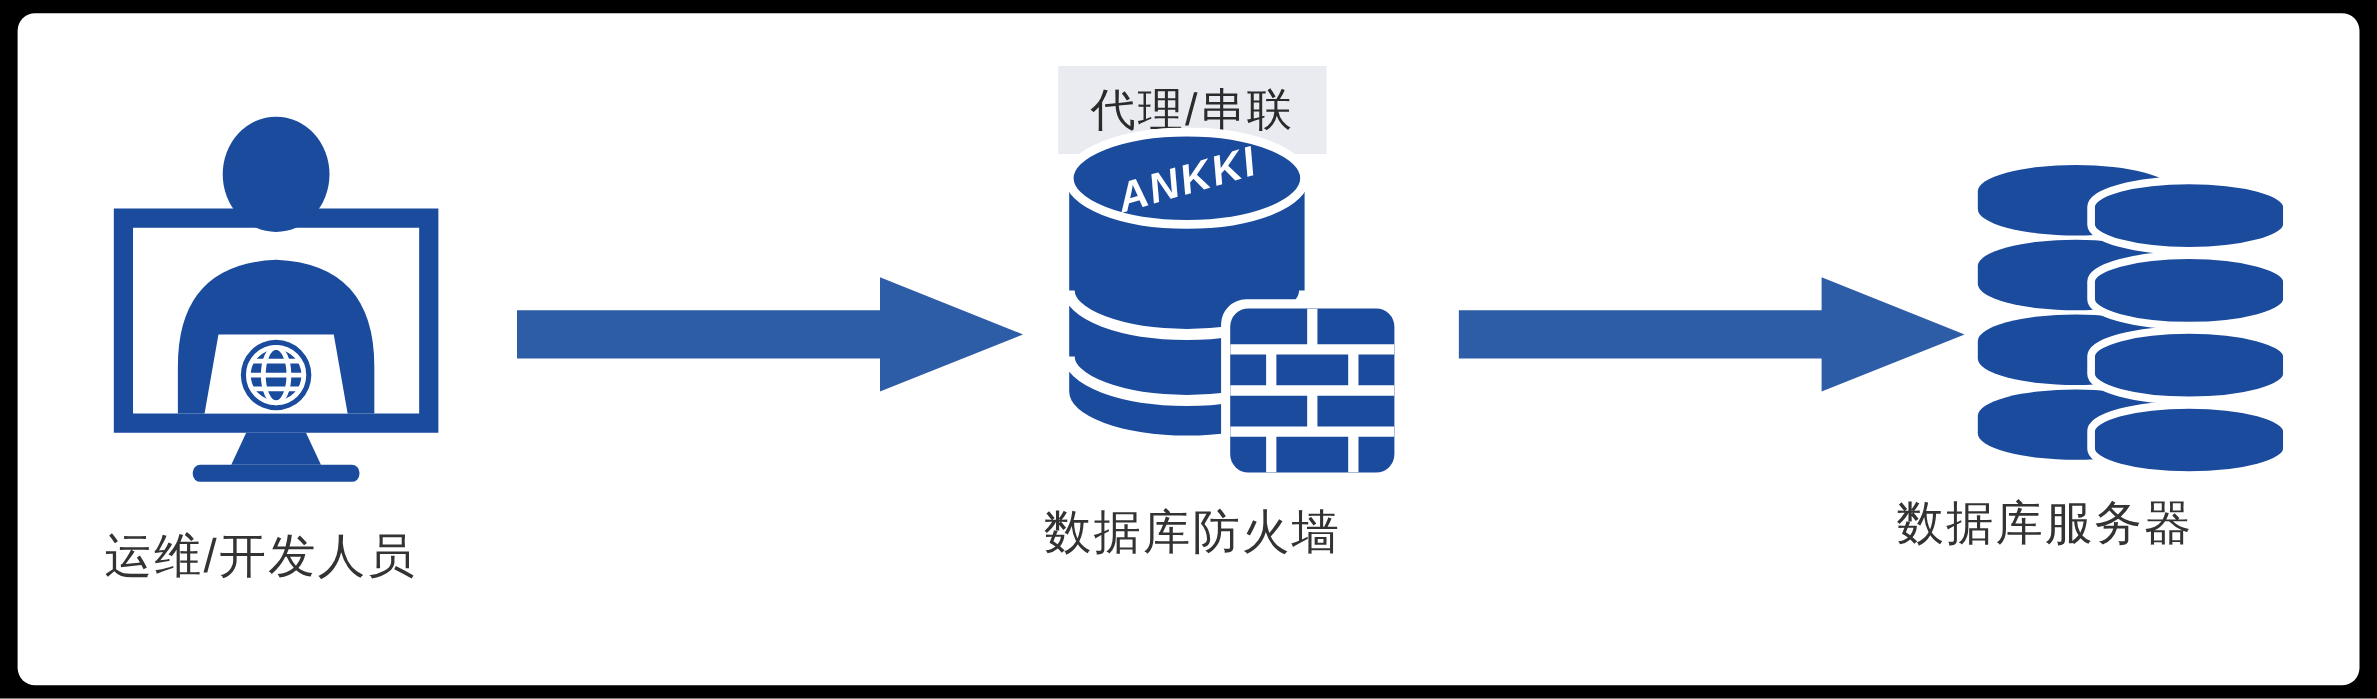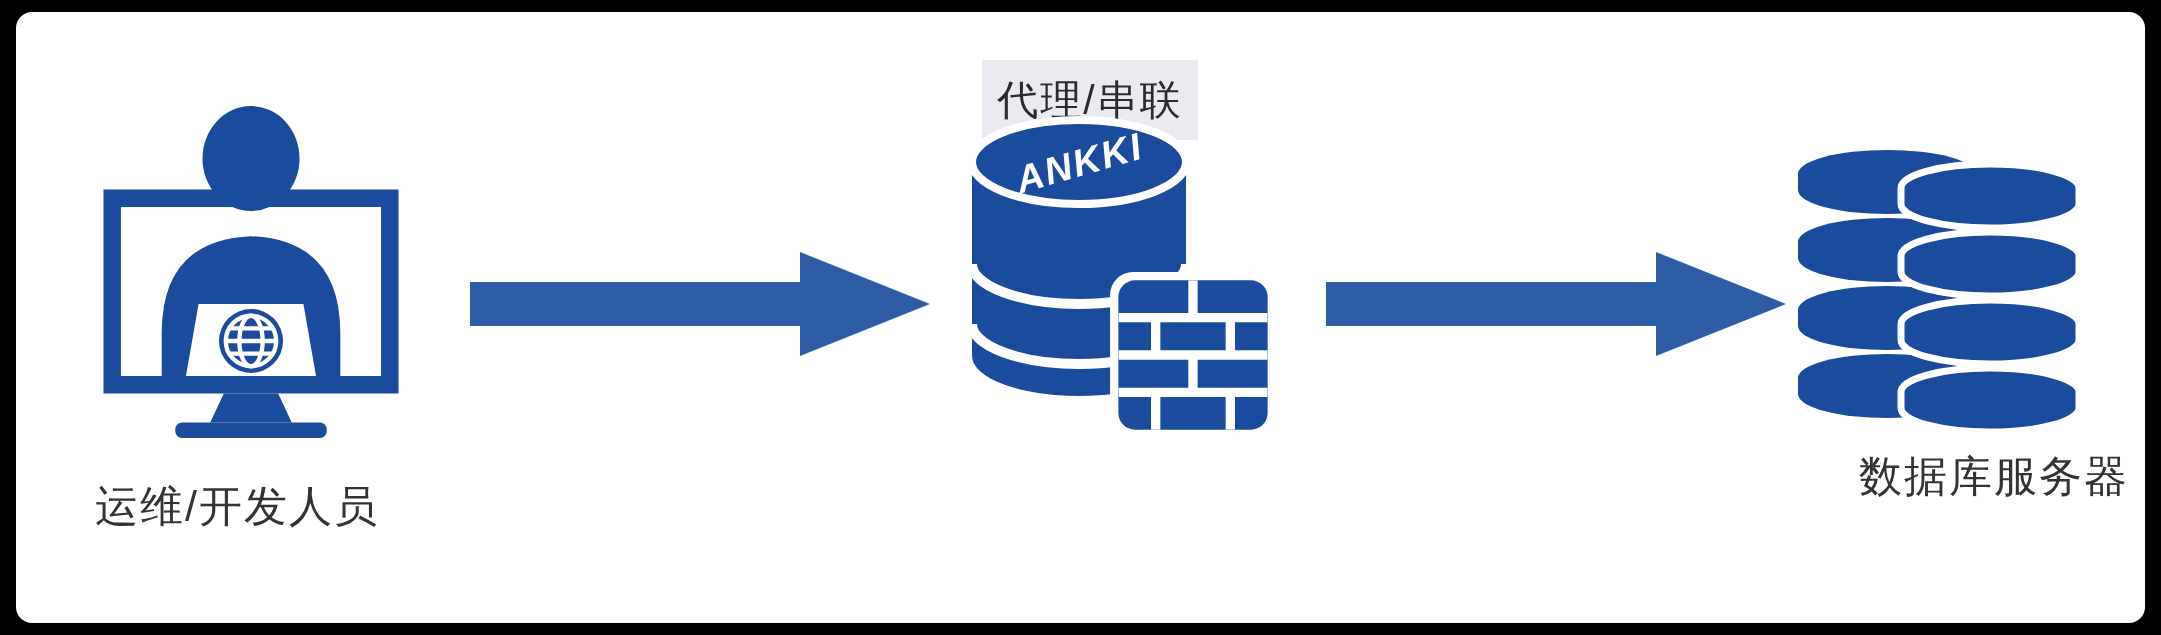--- a/index.html
+++ b/index.html
@@ -61,21 +61,21 @@
         <path d="M144,244 h52 M148,231 h44 M148,257 h44"></path>
       </g>
     </g>
   </svg>
   <div class="node-label" style="left:41px;top:468px;width:360px">运维/开发人员</div>
 
   <svg class="abs" style="left:454px;top:232px" width="460" height="120" viewBox="0 0 460 120">
     <path d="M0,38 H330 V8 L460,60 L330,112 V82 H0 Z" fill="var(--arrow)"></path>
   </svg>
 
-  <div class="tag" style="left:966px;top:48px;width:216px;height:80px">代理/串联</div>
+  <div class="tag" style="left:946px;top:48px;width:244px;height:80px">代理/串联</div>
 
   <svg class="abs" style="left:948px;top:104px" width="230" height="290" viewBox="0 0 230 290">
 
     <path d="M8,46 v194 a107,40 0 0 0 214,0 V46 Z" fill="var(--blue)"></path>
 
     <g fill="none" stroke="#fff" stroke-width="10">
       <path d="M8,148 a107,40 0 0 0 214,0"></path>
       <path d="M8,208 a107,40 0 0 0 214,0"></path>
     </g>
 
@@ -96,34 +96,35 @@
       <line x1="10" y1="82" x2="154" y2="82"></line>
       <line x1="10" y1="118" x2="154" y2="118"></line>
       <line x1="82" y1="10" x2="82" y2="46"></line>
       <line x1="46" y1="46" x2="46" y2="82"></line>
       <line x1="118" y1="46" x2="118" y2="82"></line>
       <line x1="82" y1="82" x2="82" y2="118"></line>
       <line x1="46" y1="118" x2="46" y2="154"></line>
       <line x1="118" y1="118" x2="118" y2="154"></line>
     </g>
   </svg>
+  <div class="node-label" style="left:918px;top:446px;width:300px">数据库防火墙</div>
 
   <svg class="abs" style="left:1310px;top:232px" width="460" height="120" viewBox="0 0 460 120">
     <path d="M0,38 H330 V8 L460,60 L330,112 V82 H0 Z" fill="var(--arrow)"></path>
   </svg>
 
   <svg class="abs" style="left:1779px;top:136px" width="290" height="292" viewBox="0 0 290 292">
     <g fill="var(--blue)">
       <path d="M3,26 a89,24 0 0 1 178,0 v16 a89,24 0 0 1 -178,0 Z"></path>
       <path d="M3,94 a89,24 0 0 1 178,0 v16 a89,24 0 0 1 -178,0 Z"></path>
       <path d="M3,162 a89,24 0 0 1 178,0 v16 a89,24 0 0 1 -178,0 Z"></path>
       <path d="M3,230 a89,24 0 0 1 178,0 v16 a89,24 0 0 1 -178,0 Z"></path>
     </g>
     <g fill="var(--blue)" stroke="#fff" stroke-width="7">
       <path d="M106,40 a89,24 0 0 1 178,0 v16 a89,24 0 0 1 -178,0 Z"></path>
       <path d="M106,108 a89,24 0 0 1 178,0 v16 a89,24 0 0 1 -178,0 Z"></path>
       <path d="M106,176 a89,24 0 0 1 178,0 v16 a89,24 0 0 1 -178,0 Z"></path>
       <path d="M106,244 a89,24 0 0 1 178,0 v16 a89,24 0 0 1 -178,0 Z"></path>
     </g>
   </svg>
-  <div class="node-label" style="left:1833px;top:438px;width:290px">数据库服务器</div>
+  <div class="node-label" style="left:1698px;top:438px;width:290px">数据库服务器</div>
 
 </div>
 
 </body></html>

